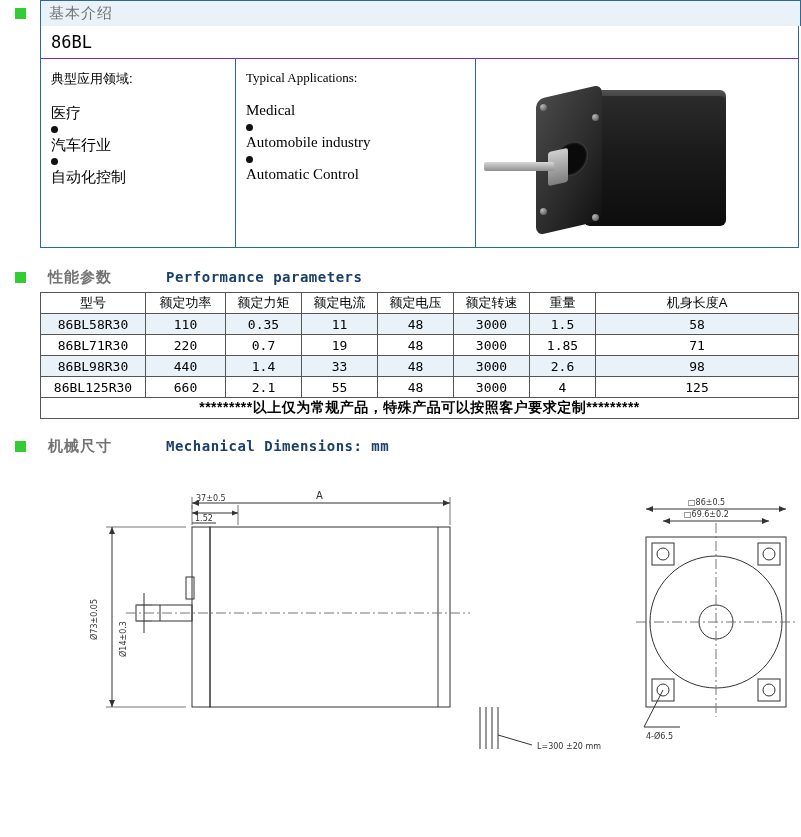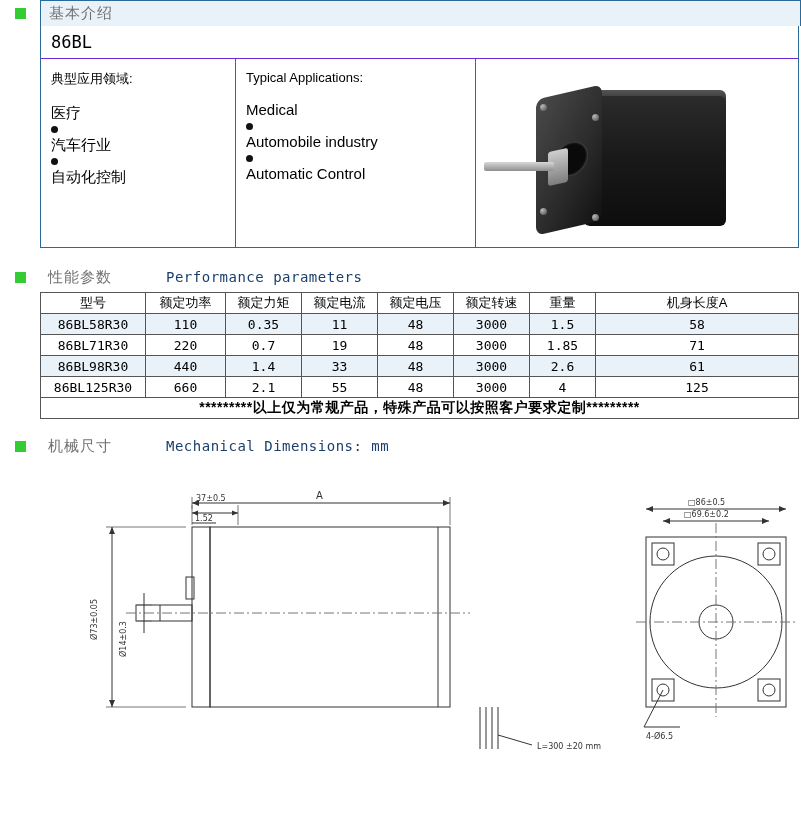--- a/index.html
+++ b/index.html
@@ -28,21 +28,21 @@
     flex:1;
     background:#e8f2f8;
     border:1px solid #2a6a9a;
     border-bottom:none;
     height:26px;
     display:flex;align-items:center;
     padding-left:8px;
     box-sizing:border-box;
   }
   .sec-title-bar.plain{
-    background:#ffffff;border:none;height:30px;
+    background:#ffffff;border:none;height:30px;font-weight:bold;
   }
   .sec-title-cn{font-size:15px;color:#737373;letter-spacing:1px;}
   .sec-title-en{
     font-family:"DejaVu Sans Mono", monospace;
     font-size:14px;color:#1a3f6b;margin-left:54px;letter-spacing:0.5px;
   }
 
   
   .box1{
     margin-left:40px;
@@ -65,21 +65,21 @@
     width:195px;box-sizing:border-box;
     border-right:1px solid #2a6a9a;
     margin-top:32px;
     padding:12px 0 0 10px;
   }
   .col-en{
     width:240px;box-sizing:border-box;
     border-right:1px solid #2a6a9a;
     margin-top:32px;
     padding:12px 0 0 10px;
-    font-family:Liberation Sans, sans-serif;
+    font-family:Liberation Serif, serif;
     font-size:13px;
   }
   .col-img{
     flex:1;margin-top:32px;position:relative;
   }
   .app-head{font-size:13px;margin-bottom:16px;}
   .app-item{font-size:15px;line-height:17px;}
   .dot{
     display:inline-block;width:7px;height:7px;border-radius:50%;
     background:#111;margin:0 0 0 0;
@@ -265,21 +265,21 @@
           <td>71</td>
         </tr>
         <tr class="alt">
           <td>86BL98R30</td>
           <td>440</td>
           <td>1.4</td>
           <td>33</td>
           <td>48</td>
           <td>3000</td>
           <td>2.6</td>
-          <td>61</td>
+          <td>98</td>
         </tr>
         <tr>
           <td>86BL125R30</td>
           <td>660</td>
           <td>2.1</td>
           <td>55</td>
           <td>48</td>
           <td>3000</td>
           <td>4</td>
           <td>125</td>

